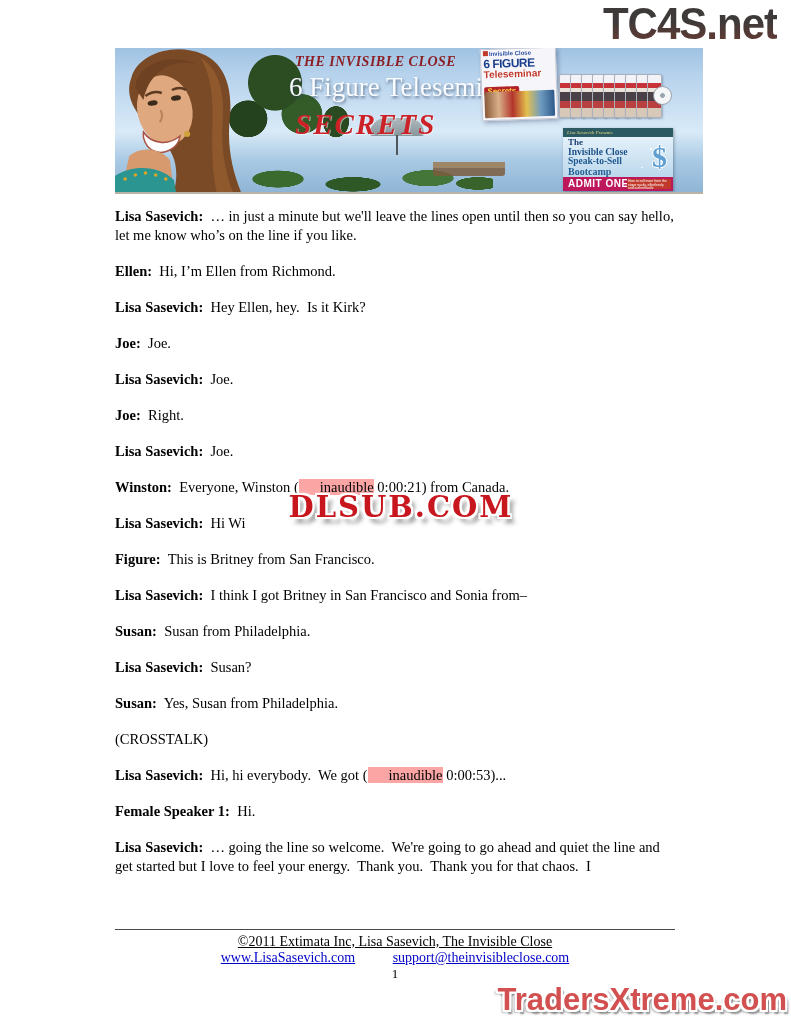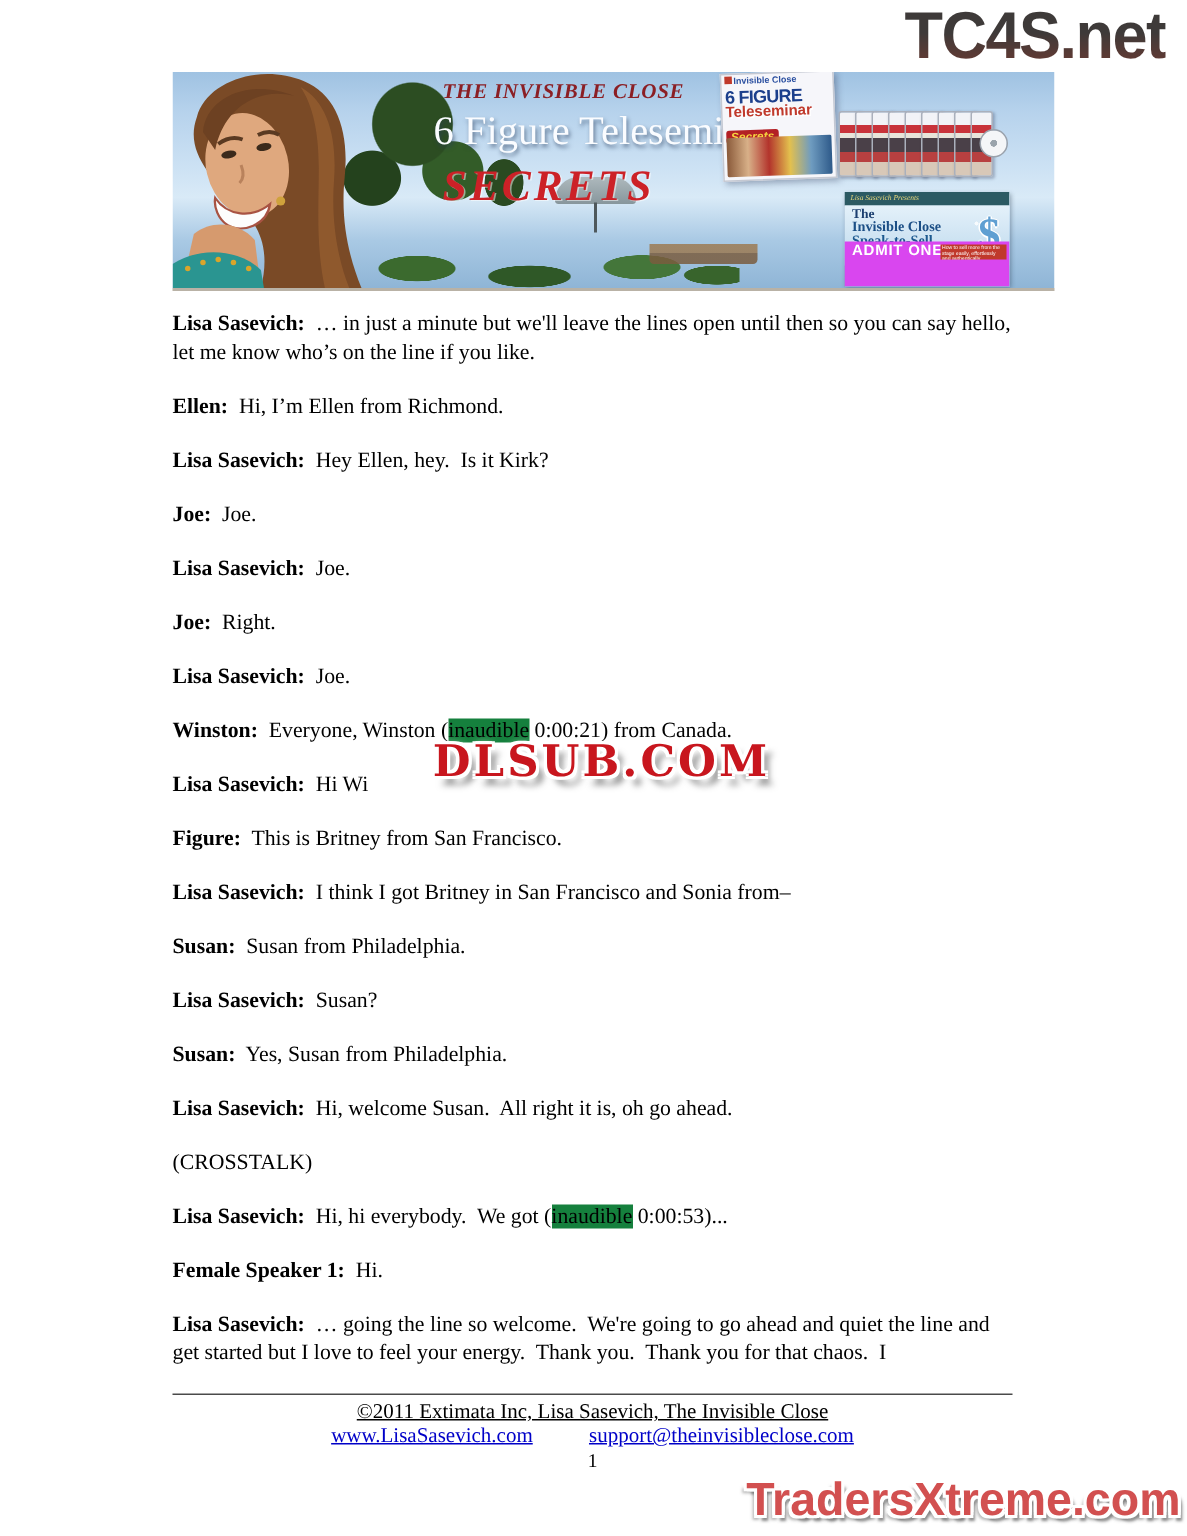--- a/index.html
+++ b/index.html
@@ -87,32 +87,32 @@
         radial-gradient(circle 2px at 90% 60%,rgba(255,255,255,.8) 0 40%,rgba(255,255,255,0) 50%),
         radial-gradient(circle 2px at 72% 76%,rgba(255,255,255,.7) 0 40%,rgba(255,255,255,0) 50%),
         linear-gradient(180deg,#e4f1fa,#bcd8ec);padding:1px 0 0 5px;box-sizing:border-box;}
   .t-line{font-weight:bold;line-height:9.5px;white-space:nowrap;}
   .t-l0{font-size:9px;color:#1c3f70;}
   .t-l1{font-size:9.5px;color:#1c4f86;}
   .t-l2{font-size:9.5px;color:#1d598f;}
   .t-l3{font-size:10px;color:#246094;}
   .t-dollar{position:absolute;right:6px;top:12px;font-size:30px;font-weight:bold;color:#5f9fd2;
         text-shadow:-1px 0 0 #fff,1px 0 0 #fff,0 -1px 0 #fff,0 1px 0 #fff;}
-  .t-bottom{position:absolute;left:0;right:0;bottom:0;height:30px;background:#d946ef;}
+  .t-bottom{position:absolute;left:0;right:0;bottom:0;height:14px;background:#be185d;}
   .t-admit{position:absolute;left:5px;top:1px;color:#fff;font-family:"Liberation Sans",sans-serif;
         font-weight:bold;font-size:10px;letter-spacing:.5px;white-space:nowrap;}
   .t-tag{position:absolute;right:2px;top:2px;width:44px;height:10px;background:#c0392b;color:#fff;
         font-family:"Liberation Sans",sans-serif;font-size:3.4px;line-height:3.6px;overflow:hidden;padding:1px;
         box-sizing:border-box;}
 
   
   .transcript{position:absolute;left:115px;top:207px;width:560px;font-size:14.5px;line-height:19px;}
   .transcript p{margin:0 0 17px 0;white-space:pre-wrap;}
   .transcript b{font-weight:bold;}
-  .hl{background:#15803d;}
+  .hl{background:#fca5a5;padding-left:21px;}
 
   
   .footer{position:absolute;left:115px;top:929px;width:560px;text-align:center;font-size:14px;}
   .rule{border-top:1px solid #4a4a4a;height:0;margin-bottom:4px;}
   .copyright{line-height:16px;text-decoration:underline;}
   .flinks{line-height:16px;}
   .flink{color:#0000c8;text-decoration:underline;cursor:pointer;}
   .flink:first-child{margin-right:34px;}
   .pagenum{font-size:13px;line-height:15px;}
 </style>
@@ -192,21 +192,20 @@
       <p><b>Lisa Sasevich:</b><span>  Joe.</span></p>
       <p><b>Joe:</b><span>  Right.</span></p>
       <p><b>Lisa Sasevich:</b><span>  Joe.</span></p>
       <p><b>Winston:</b><span>  Everyone, Winston (</span><span class="hl">inaudible</span><span> 0:00:21) from Canada.</span></p>
       <p><b>Lisa Sasevich:</b><span>  Hi Wi</span></p>
       <p><b>Figure:</b><span>  This is Britney from San Francisco.</span></p>
       <p><b>Lisa Sasevich:</b><span>  I think I got Britney in San Francisco and Sonia from–</span></p>
       <p><b>Susan:</b><span>  Susan from Philadelphia.</span></p>
       <p><b>Lisa Sasevich:</b><span>  Susan?</span></p>
       <p><b>Susan:</b><span>  Yes, Susan from Philadelphia.</span></p>
-      <p><b>Lisa Sasevich:</b><span>  Hi, welcome Susan.  All right it is, oh go ahead.</span></p>
       <p><span>(CROSSTALK)</span></p>
       <p><b>Lisa Sasevich:</b><span>  Hi, hi everybody.  We got (</span><span class="hl">inaudible</span><span> 0:00:53)...</span></p>
       <p><b>Female Speaker 1:</b><span>  Hi.</span></p>
       <p><b>Lisa Sasevich:</b><span>  … going the line so welcome.  We're going to go ahead and quiet the line and get started but I love to feel your energy.  Thank you.  Thank you for that chaos.  I</span></p>
     </div>
 
   <div class="wm-mid">DLSUB.COM</div>
 
   <div class="footer">
     <div class="rule"></div>

